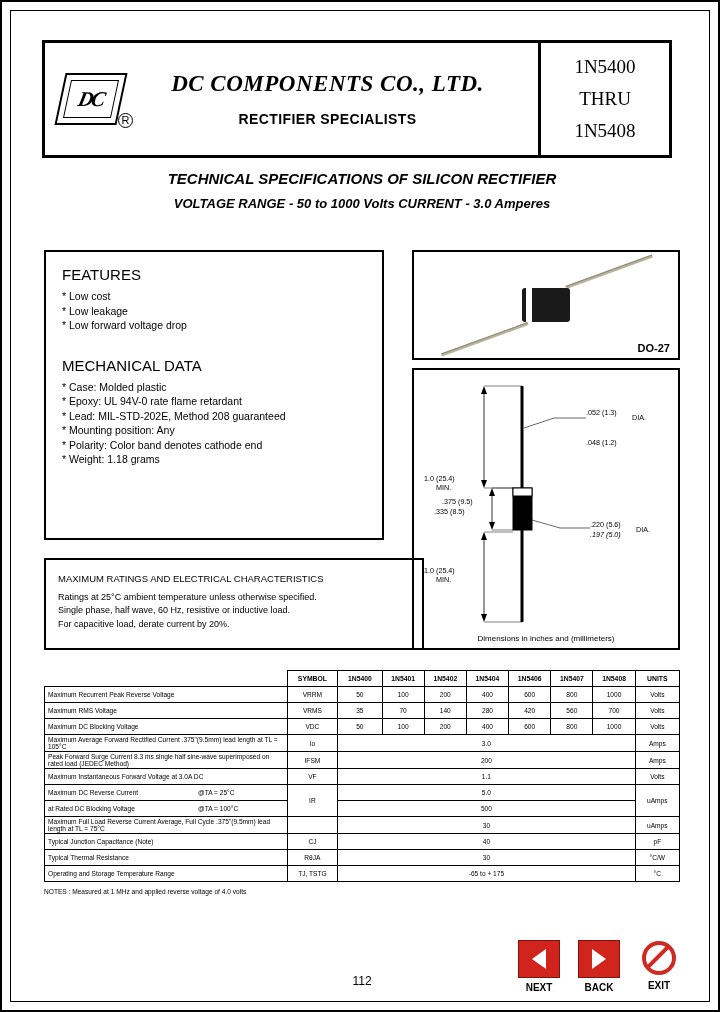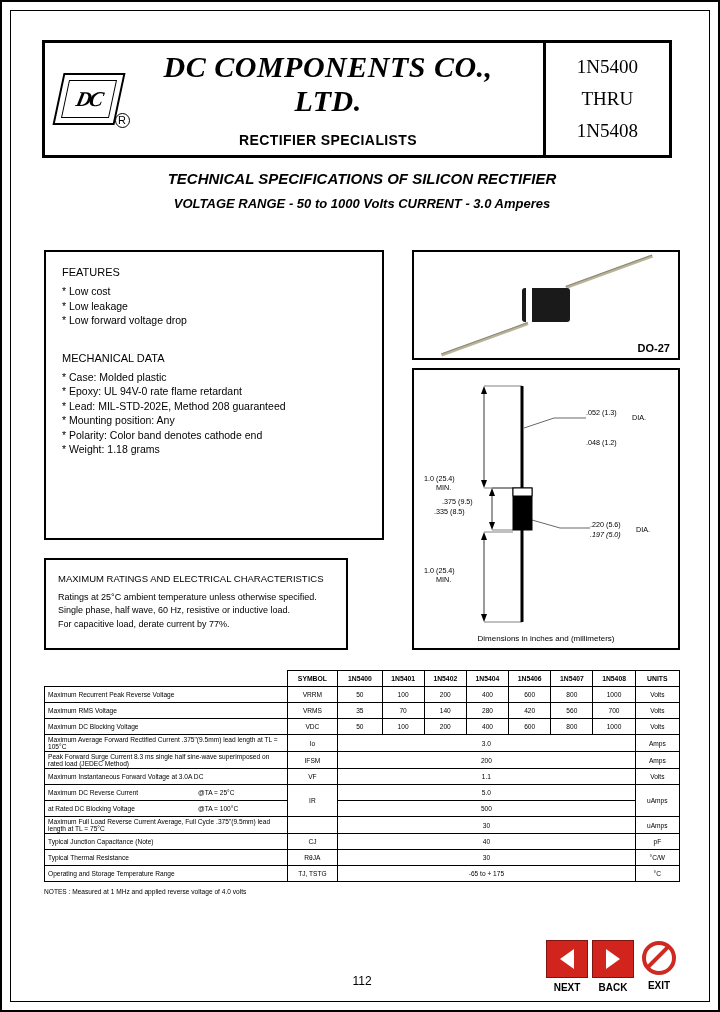--- a/index.html
+++ b/index.html
@@ -87,21 +87,21 @@
   }
   .company-block {
     flex: 1 1 auto;
     text-align: center;
     padding-right: 20px;
   }
   .company-name {
     font-family: "Liberation Serif", serif;
     font-weight: bold;
     font-style: italic;
-    font-size: 30px;
+    font-size: 23px;
     letter-spacing: 0.5px;
     margin-bottom: 14px;
   }
   .company-sub {
     font-family: "Liberation Sans", sans-serif;
     font-weight: bold;
     font-size: 14px;
     letter-spacing: 0.4px;
   }
   .header-right {
@@ -136,33 +136,33 @@
   
   .features-box {
     position: absolute;
     left: 42px; top: 248px;
     width: 340px; height: 290px;
     border: 2px solid #000;
     box-sizing: border-box;
     padding: 14px 16px;
   }
   .sec-title {
-    font-size: 11px;
+    font-size: 15px;
     font-weight: normal;
     margin-bottom: 6px;
   }
   .bullets { font-size: 10.5px; line-height: 14.5px; }
   .bullets div { white-space: nowrap; }
   .mech { margin-top: 24px; }
 
   
   .ratings-box {
     position: absolute;
     left: 42px; top: 556px;
-    width: 304px; height: 92px;
+    width: 380px; height: 92px;
     border: 2px solid #000;
     box-sizing: border-box;
     padding: 12px 12px;
     font-size: 9px;
     line-height: 13.5px;
   }
   .ratings-box .rb-title { font-size: 9.5px; margin-bottom: 5px; }
 
   
   .photo-box {
@@ -253,20 +253,21 @@
   .page-num {
     position: absolute;
     left: 0; top: 972px; width: 720px;
     text-align: center;
     font-size: 12px;
   }
   .nav {
     position: absolute;
     right: 36px; top: 938px;
     display: flex;
+    gap: 14px;
   }
   .nav-item { width: 46px; text-align: center; }
   .nav-btn {
     width: 40px; height: 36px;
     background: #d0241c;
     border: 1px solid #7d140f;
     display: flex;
     align-items: center;
     justify-content: center;
     margin: 0 auto;
@@ -355,21 +356,21 @@
         <div>* Polarity: Color band denotes cathode end</div>
         <div>* Weight: 1.18 grams</div>
       </div>
     </div>
   </div>
 
   <div class="ratings-box">
     <div class="rb-title">MAXIMUM RATINGS AND ELECTRICAL CHARACTERISTICS</div>
     <div>Ratings at 25°C ambient temperature unless otherwise specified.</div>
     <div>Single phase, half wave, 60 Hz, resistive or inductive load.</div>
-    <div>For capacitive load, derate current by 77%.</div>
+    <div>For capacitive load, derate current by 20%.</div>
   </div>
 
   <div class="photo-box">
     <div class="lead-a"></div>
     <div class="lead-b"></div>
     <div class="diode-pkg"></div>
     <div class="diode-band"></div>
     <div class="pkg-label">DO-27</div>
   </div>
 

